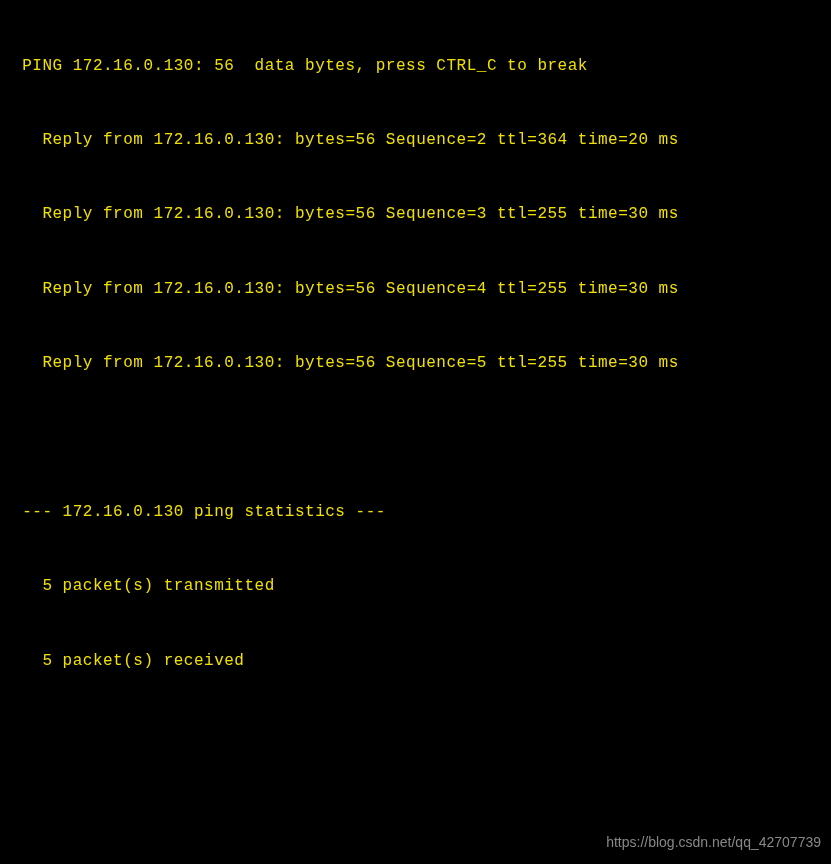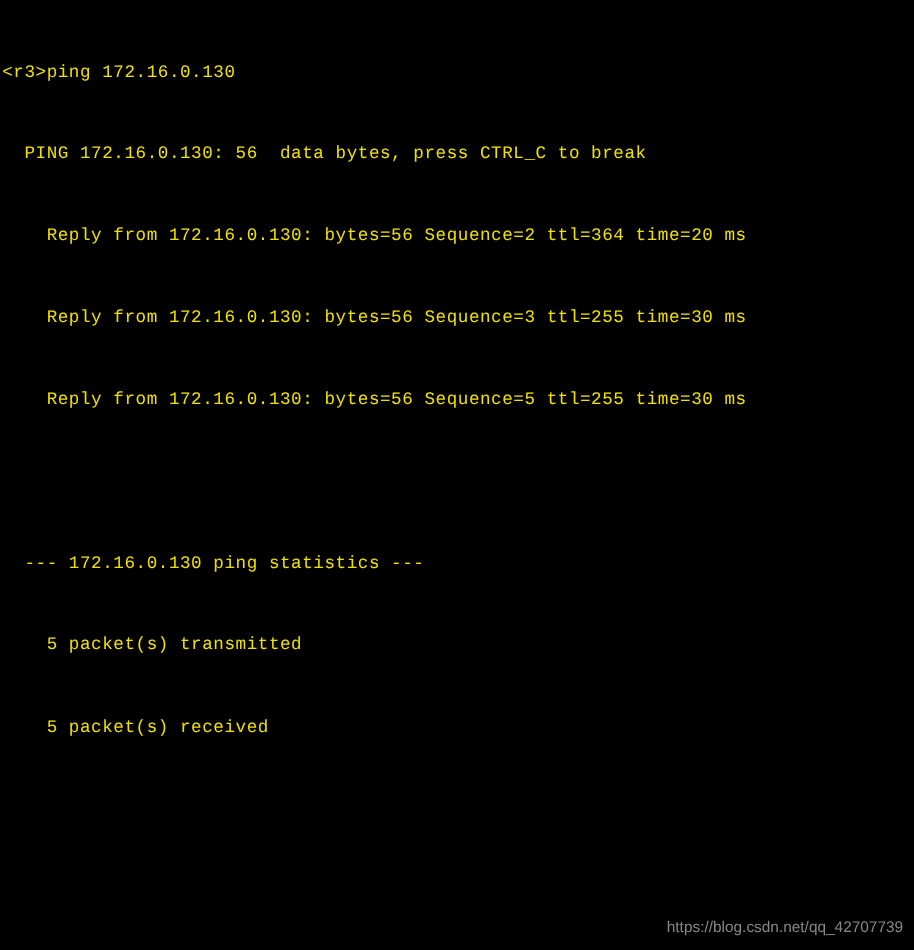--- a/index.html
+++ b/index.html
@@ -32,24 +32,24 @@
       color: #888888;
       font-size: 14px;
       font-family: Arial, sans-serif;
       letter-spacing: 0;
     }
   </style>
 </head>
 <body>
 
 <div class="terminal">
-  <span class="line">&lt;r3&gt;ping 172.16.0.130</span>
   <span class="line">  PING 172.16.0.130: 56  data bytes, press CTRL_C to break</span>
   <span class="line">    Reply from 172.16.0.130: bytes=56 Sequence=2 ttl=364 time=20 ms</span>
   <span class="line">    Reply from 172.16.0.130: bytes=56 Sequence=3 ttl=255 time=30 ms</span>
+  <span class="line">    Reply from 172.16.0.130: bytes=56 Sequence=4 ttl=255 time=30 ms</span>
   <span class="line">    Reply from 172.16.0.130: bytes=56 Sequence=5 ttl=255 time=30 ms</span>
   <span class="line"> </span>
   <span class="line">  --- 172.16.0.130 ping statistics ---</span>
   <span class="line">    5 packet(s) transmitted</span>
   <span class="line">    5 packet(s) received</span>
   
   
   
   
   

